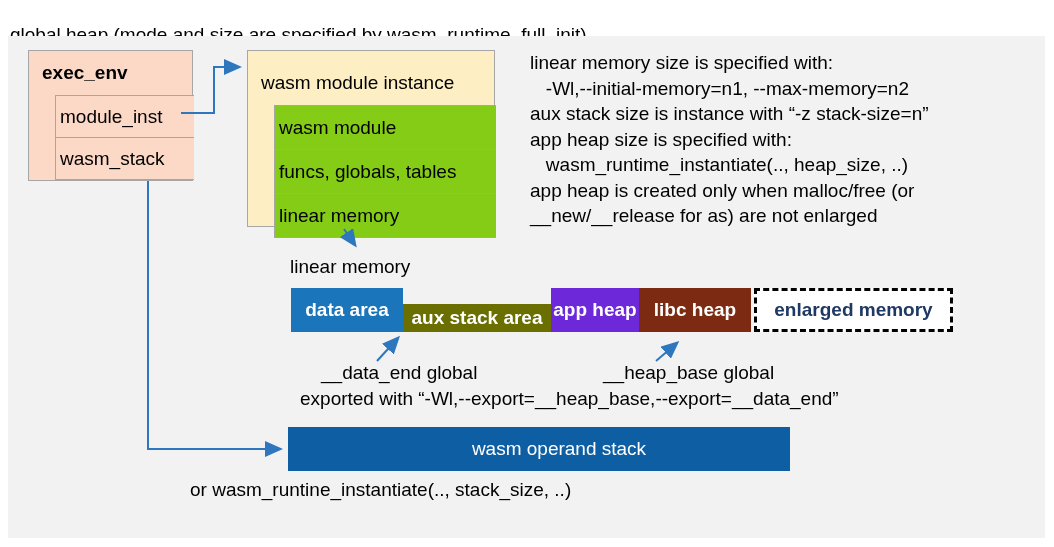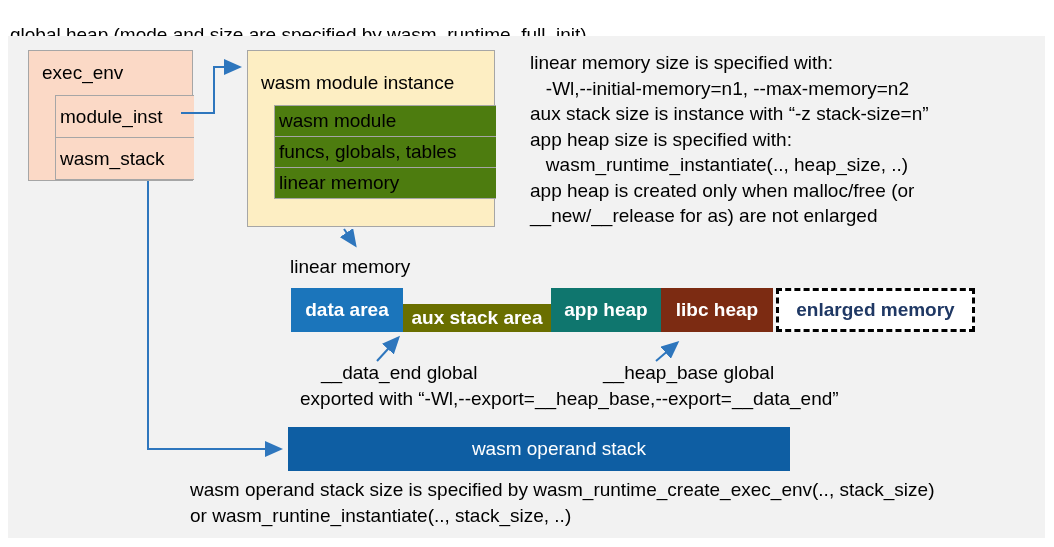--- a/index.html
+++ b/index.html
@@ -12,42 +12,42 @@
   .panel { position: absolute; left: 8px; top: 36px; width: 1037px; height: 502px;
     background: #f2f2f2; }
 
   
   .struct { position: absolute; border: 1px solid #a6a6a6; font-size: 19px; }
   .struct-header { display: flex; align-items: center; padding-left: 13px; }
   .struct-row { border: 1px solid #a6a6a6; border-right: none; display: flex;
     align-items: center; padding-left: 4px; margin-left: 26px; }
 
   .exec-env { left: 28px; top: 50px; width: 165px; height: 131px; background: #fbd9c6; }
-  .exec-env .struct-header { height: 44px; }
+  .exec-env .struct-header { height: 44px; font-weight: bold; }
   .exec-env .struct-row { height: 43px; width: 139px; background: #fbd9c6; }
   .exec-env .struct-row + .struct-row { margin-top: -1px; }
 
   .mod-inst { left: 247px; top: 50px; width: 248px; height: 177px; background: #fdeec3; }
   .mod-inst .struct-header { height: 44px; margin-top: 10px; }
-  .mod-inst .struct-row { height: 32px; width: 222px; background: #4d7c0f; }
+  .mod-inst .struct-row { height: 45px; width: 222px; background: #84cc16; }
   .mod-inst .struct-row + .struct-row { margin-top: -1px; }
 
   
   .notes { position: absolute; left: 530px; top: 50px; font-size: 19px;
     line-height: 25.5px; white-space: pre-wrap; }
 
   
   .lm-label { position: absolute; left: 290px; top: 256px; font-size: 19px; }
   .lm-bar { position: absolute; left: 291px; top: 288px; height: 44px;
     display: flex; align-items: stretch; font-weight: bold; }
   .seg { display: flex; align-items: center; justify-content: center;
     color: #fff; font-size: 19px; white-space: nowrap; }
   .seg-data   { width: 112px; background: #1b75bb; }
   .seg-aux    { width: 148px; background: #6a6f00; margin-top: 16px; }
-  .seg-app    { width: 110px; background: #0f766e; }
+  .seg-app    { width: 88px; background: #6d28d9; }
   .seg-libc   { width: 112px; background: #7c2b12; }
   .seg-enlarged { width: 199px; margin-left: 3px; background: #ffffff;
     border: 3px dashed #000; color: #1f3864; }
 
   .ann { position: absolute; font-size: 19px; white-space: nowrap; }
   .ann-data-end  { left: 321px; top: 362px; }
   .ann-heap-base { left: 603px; top: 362px; }
   .ann-export    { left: 300px; top: 388px; }
 
   
@@ -91,21 +91,21 @@
     <div class="seg seg-app">app heap</div>
     <div class="seg seg-libc">libc heap</div>
     <div class="seg seg-enlarged">enlarged memory</div>
   </div>
 
   <div class="ann ann-data-end">__data_end global</div>
   <div class="ann ann-heap-base">__heap_base global</div>
   <div class="ann ann-export">exported with “-Wl,--export=__heap_base,--export=__data_end”</div>
 
   <div class="op-stack">wasm operand stack</div>
-  <div class="op-note"><div>wasm operand stack size is specified by wasm_runtime_create_exec_env(.., stack_size)</div><div>or wasm_runtine_instantiate(.., stack_size, ..)</div></div>
+  <div class="op-note"><div>or wasm_runtine_instantiate(.., stack_size, ..)</div></div>
 
   <svg class="connectors" viewBox="0 0 1054 547">
     <defs>
       <marker id="ah" markerWidth="9" markerHeight="8" refX="7.5" refY="4" orient="auto">
         <path d="M0,0 L9,4 L0,8 Z" fill="#2e76bd"></path>
       </marker>
     </defs>
 
     <path d="M181,113 L214,113 L214,67 L239,67" fill="none" stroke="#2e76bd" stroke-width="2" marker-end="url(#ah)"></path>
 

